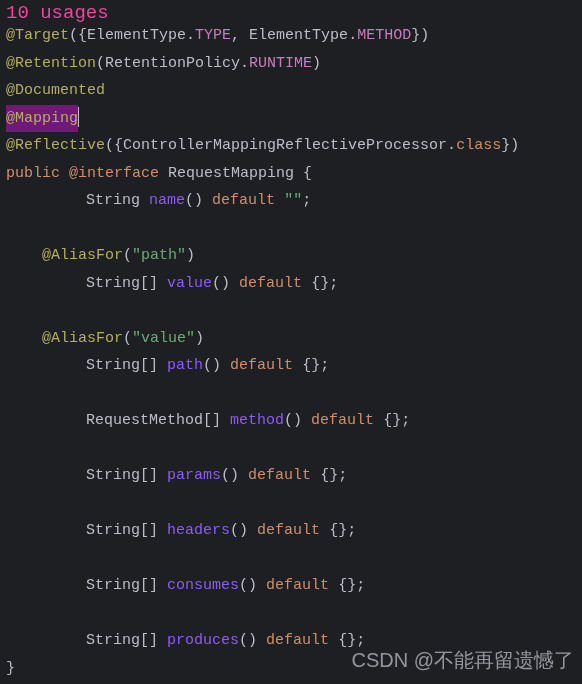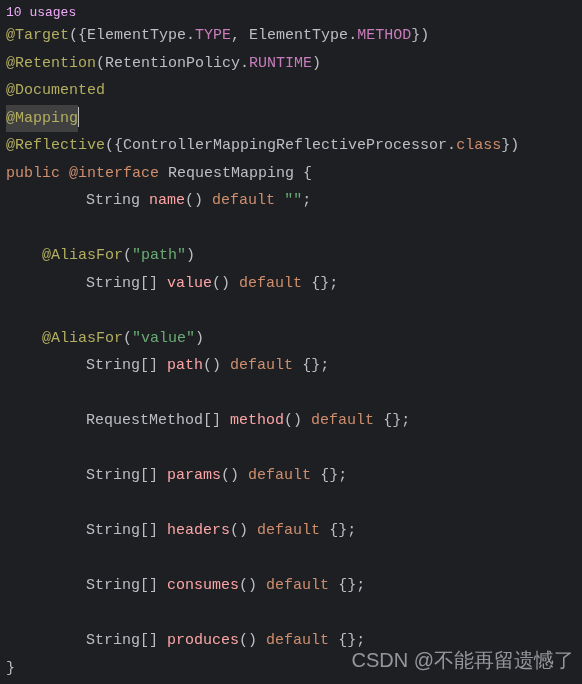--- a/index.html
+++ b/index.html
@@ -9,47 +9,47 @@
       font-size: 15px;
       line-height: 27.5px;
       color: #bcbec4;
       width: 582px;
       height: 684px;
       overflow: hidden;
       position: relative;
       padding: 4px 6px;
     }
     .usages {
-      color: #f0abfc;
-      font-size: 13px;
+      color: #ec4899;
+      font-size: 19px;
       line-height: 18px;
     }
     .line {
       white-space: pre;
     }
     .hl-caret {
-      background: #404040;
+      background: #701a75;
       display: inline-block;
       position: relative;
     }
     .caret {
       border-left: 1px solid #bcbec4;
       display: inline-block;
       height: 20px;
       vertical-align: middle;
       position: relative;
       top: -1px;
     }
     .kw-ann { color: #b3ae60; }
     .kw-orange { color: #cf8e6d; }
     .kw-pub { color: #cf8e6d; }
     .kw-default { color: #cf8e6d; }
     .type { color: #bcbec4; margin-left: 44px; }
     .cls { color: #bcbec4; }
-    .method { color: #fca5a5; }
+    .method { color: #8b5cf6; }
     .string { color: #6aab73; }
     .punct { color: #bcbec4; }
     .paren { color: #bcbec4; }
     .at-iface { color: #cf8e6d; }
     .intf-name { color: #bcbec4; }
     .purple-i { color: #c77dbb; }
     .watermark {
       position: absolute;
       bottom: 10px;
       right: 8px;

